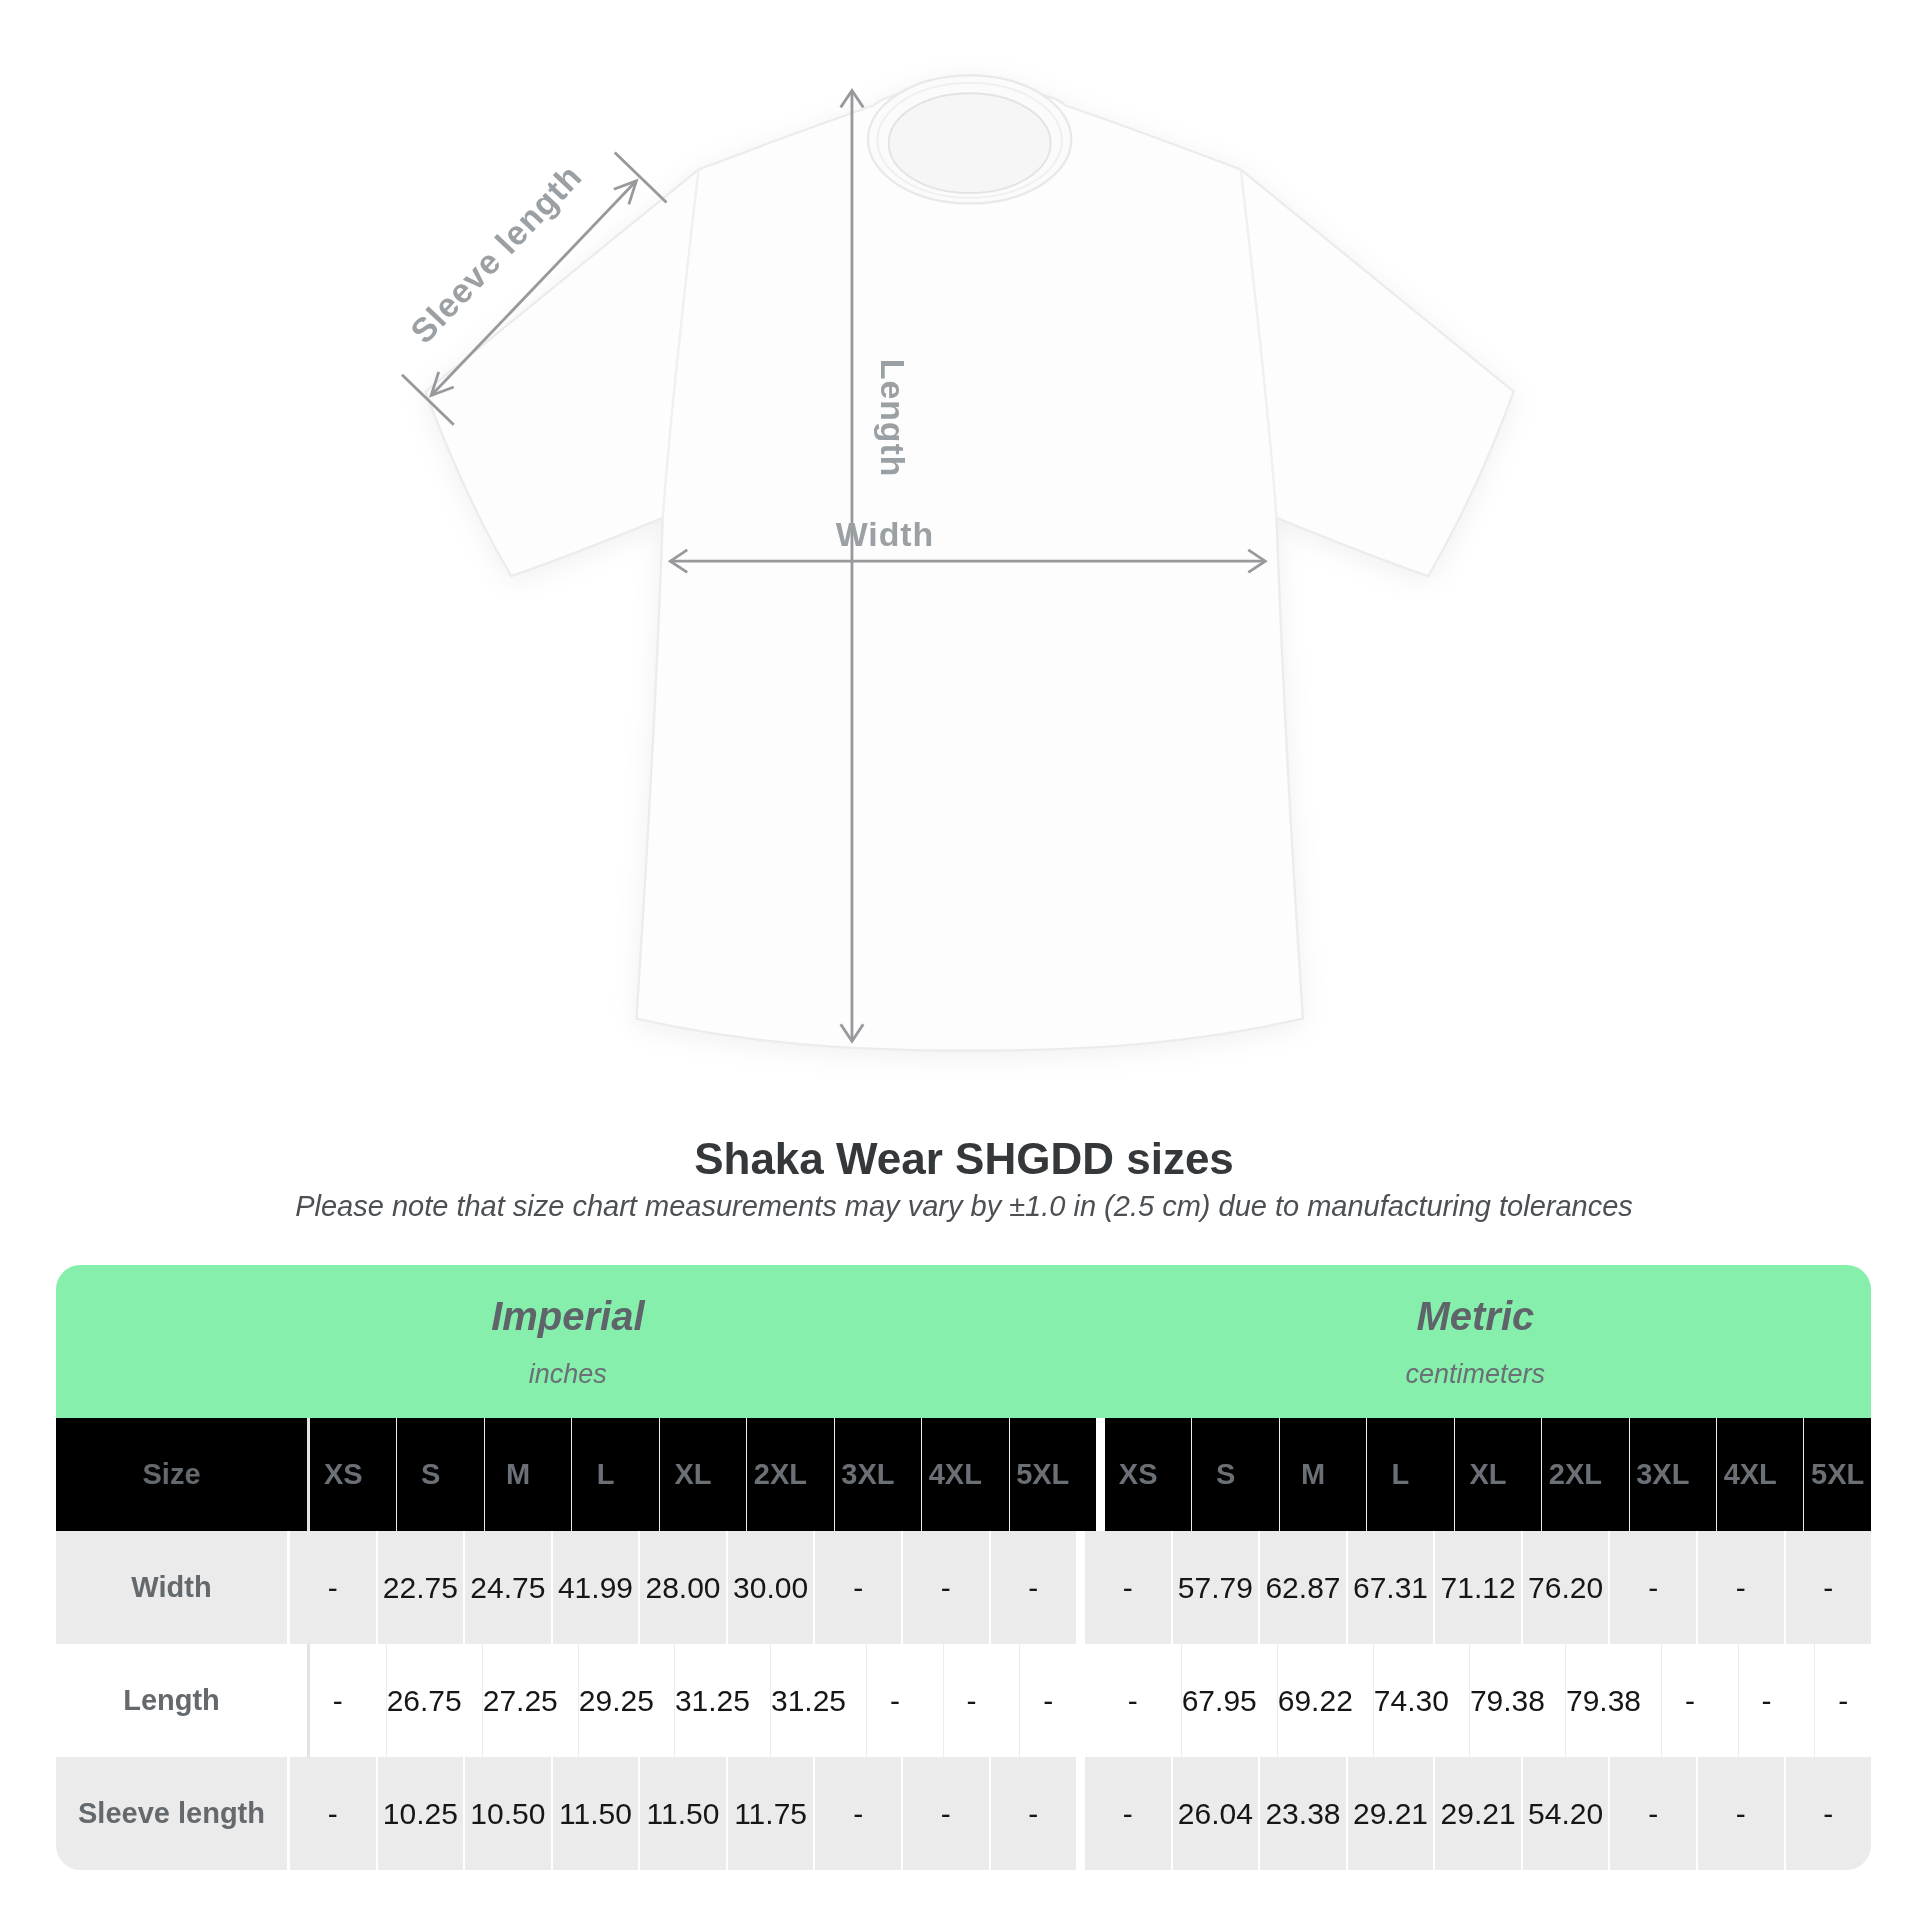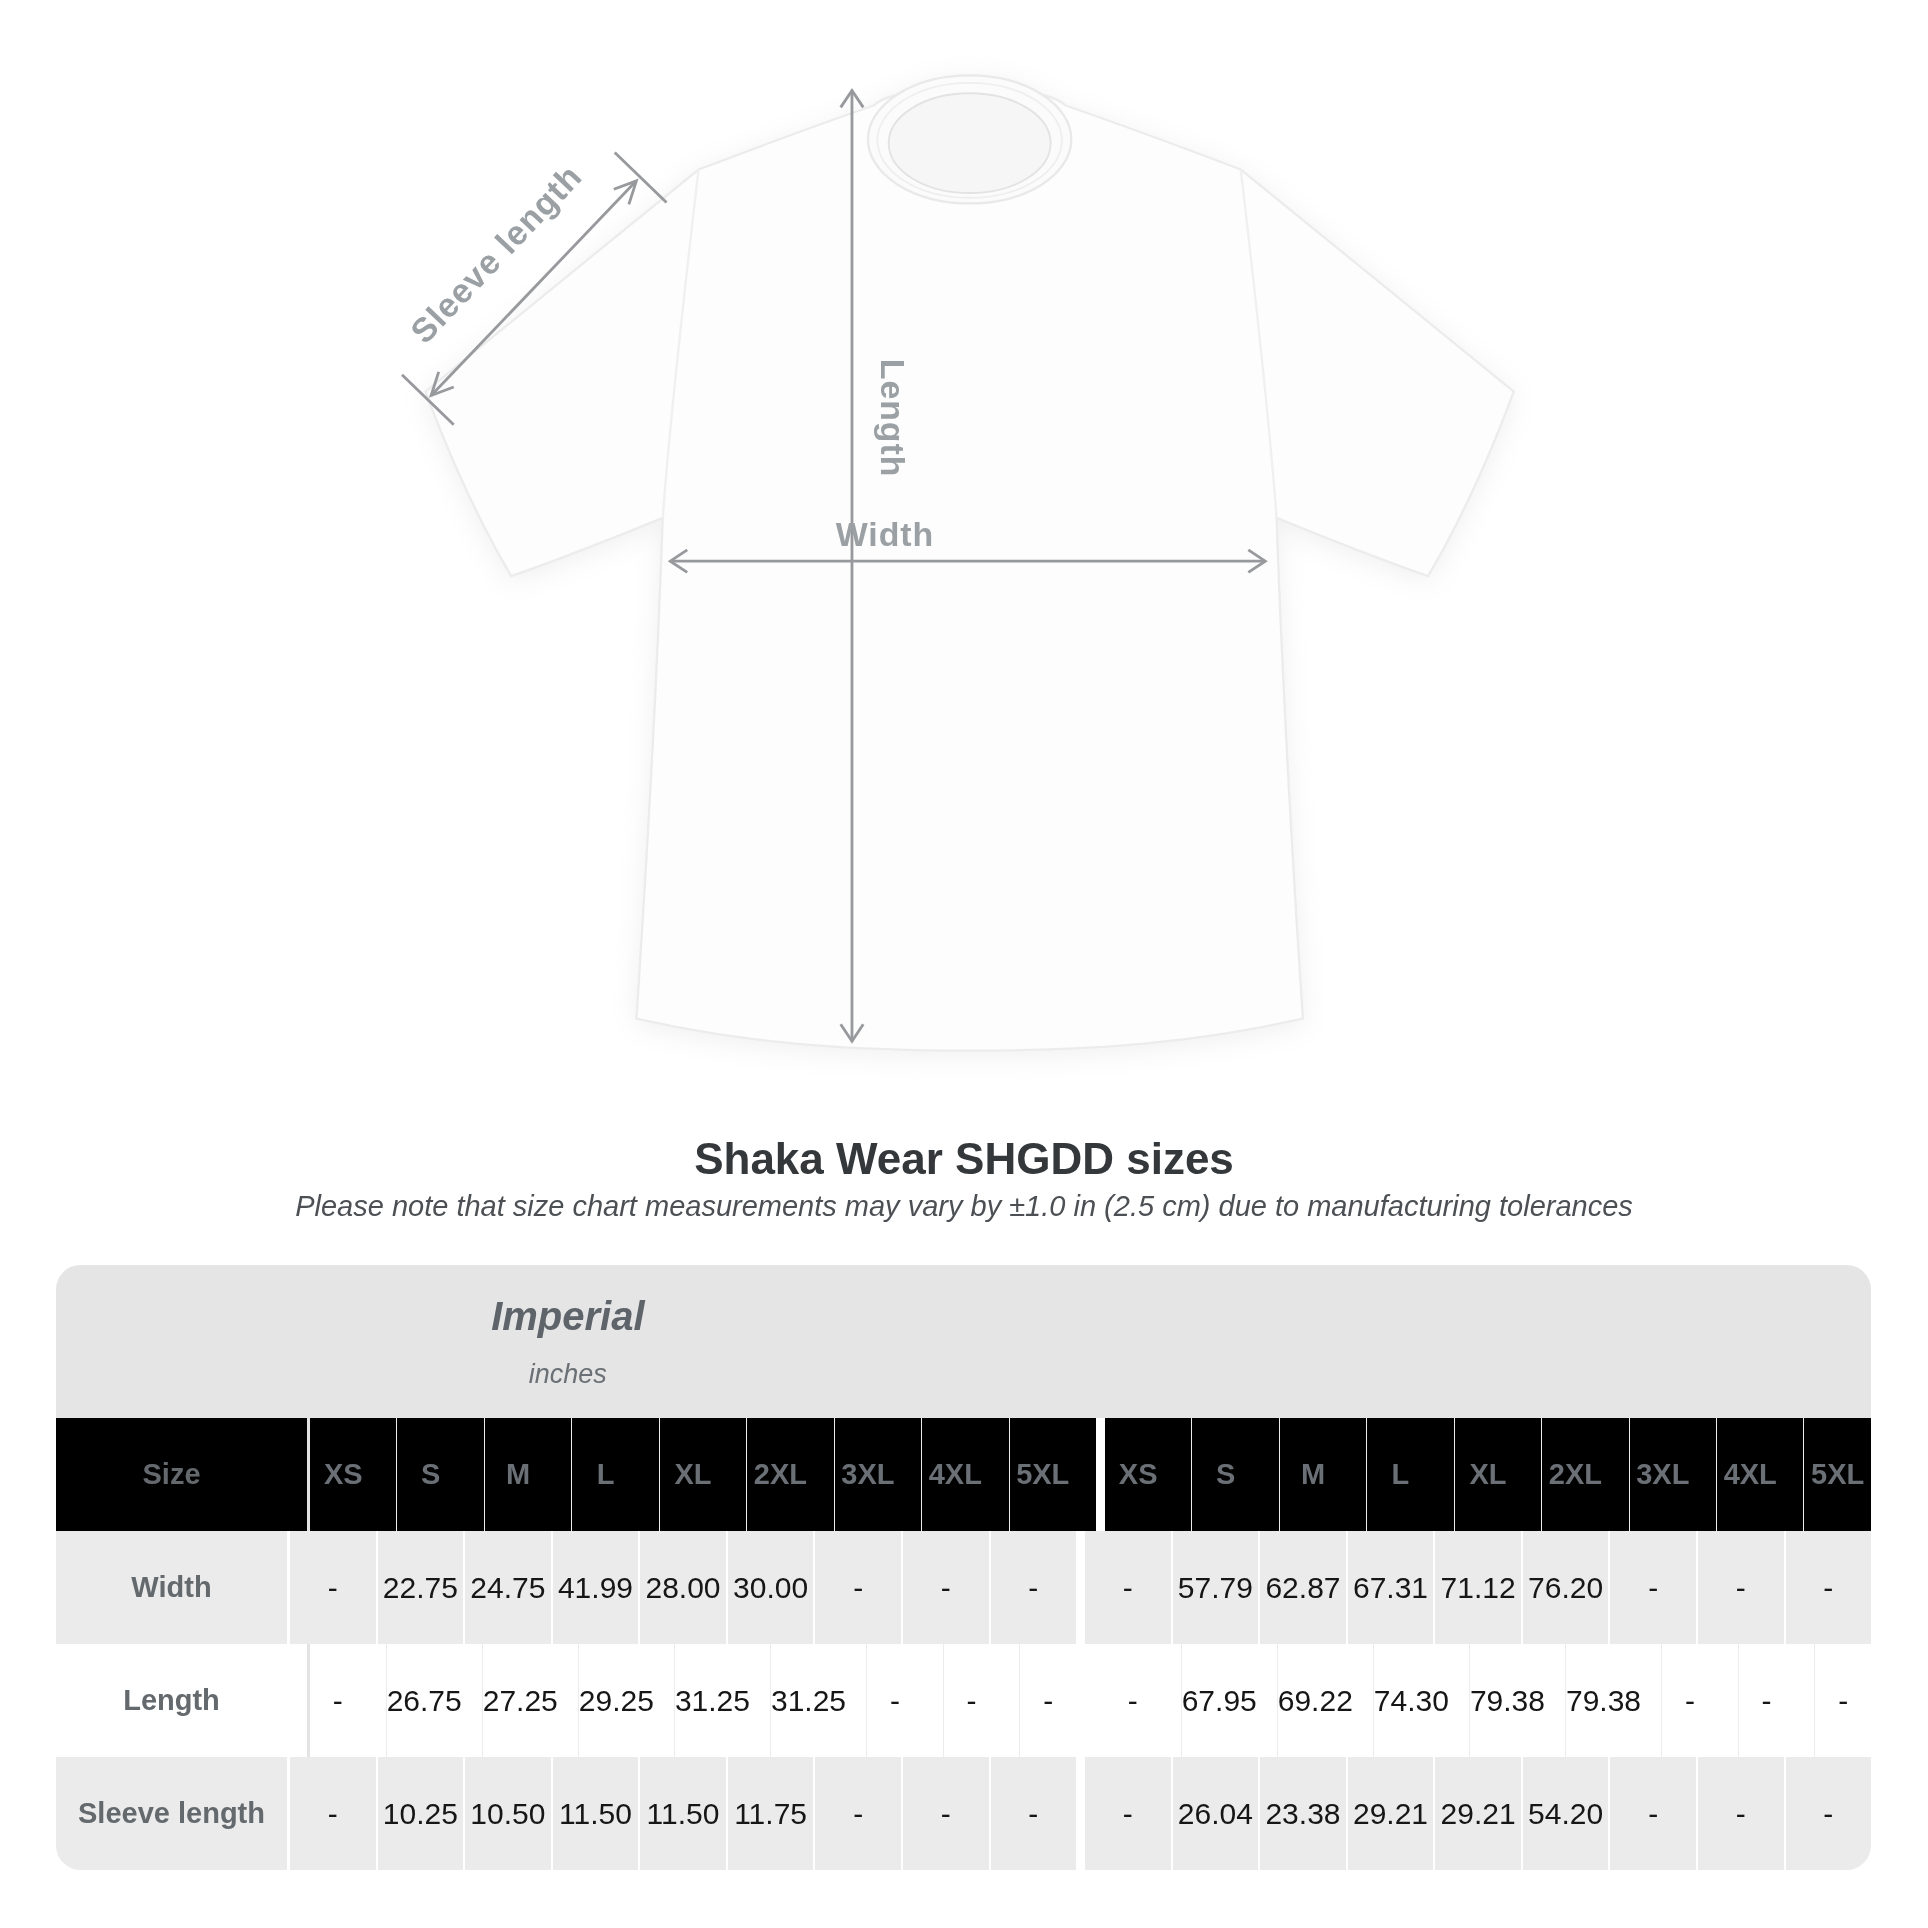--- a/index.html
+++ b/index.html
@@ -19,21 +19,21 @@
   }
   .subtitle {
     position:absolute; top:1190px; left:0; width:100%;
     text-align:center; font-size:29px; font-style:italic; color:#4c5054;
   }
 
   
   .size-table { position:absolute; top:1265px; left:56px; width:1815px; }
 
   .group-band {
-    display:flex; height:153px; background:#e5e5e5;
+    display:flex; height:153px; background:#86efac;
     border-radius:24.5px 24.5px 0 0;
   }
   .group-half { display:flex; flex-direction:column; align-items:center; justify-content:center; }
   .group-half.imperial { flex:0 0 56.4%; }
   .group-half.metric   { flex:1; }
   .group-name { font-size:40px; font-weight:bold; font-style:italic; color:#5e646a; }
   .group-unit { font-size:27px; font-style:italic; color:#6a7075; margin-top:20px; }
 
   .trow { display:flex; }
   .trow .cell {
@@ -124,20 +124,24 @@
   <div class="title">Shaka Wear SHGDD sizes</div>
   <div class="subtitle">Please note that size chart measurements may vary by ±1.0 in (2.5 cm) due to manufacturing tolerances</div>
 
   <div class="size-table">
 
     <div class="group-band">
       <div class="group-half imperial">
         <div class="group-name">Imperial</div>
         <div class="group-unit">inches</div>
       </div>
+      <div class="group-half metric">
+        <div class="group-name">Metric</div>
+        <div class="group-unit">centimeters</div>
+      </div>
     </div>
 
     <div class="trow header-row">
       <div class="cell label-cell">Size</div>
       <div class="cell data-cell first-data">XS</div>
       <div class="cell data-cell">S</div>
       <div class="cell data-cell">M</div>
       <div class="cell data-cell">L</div>
       <div class="cell data-cell">XL</div>
       <div class="cell data-cell">2XL</div>

